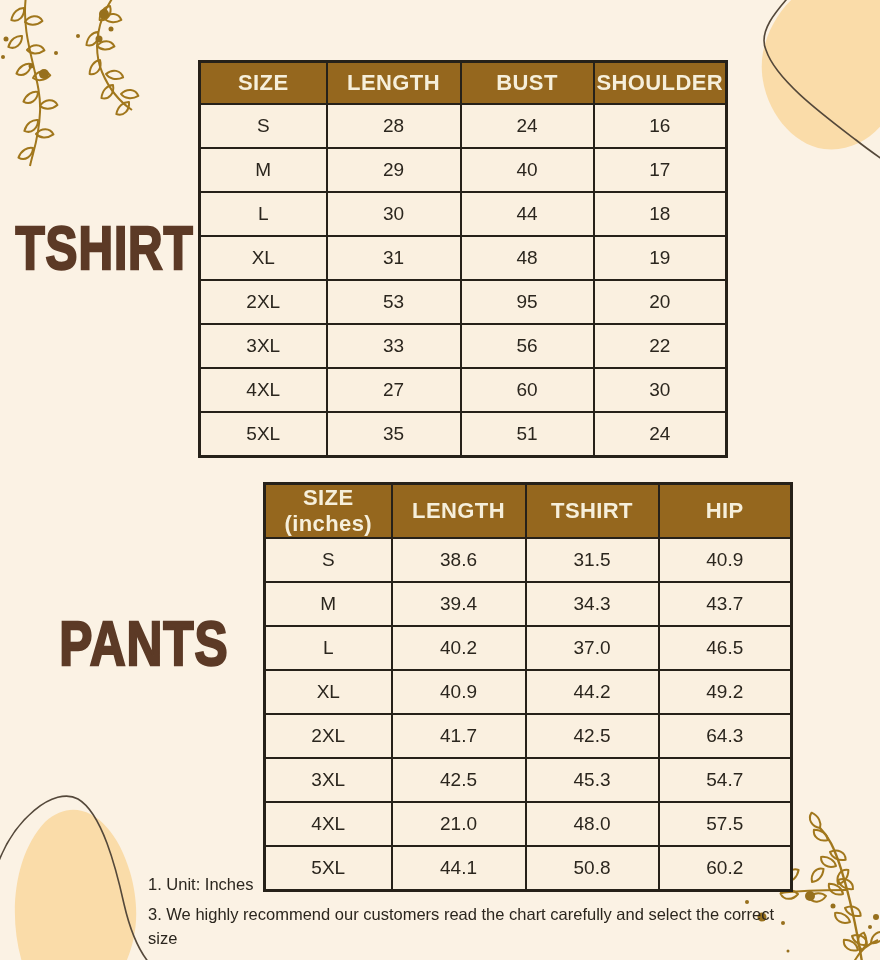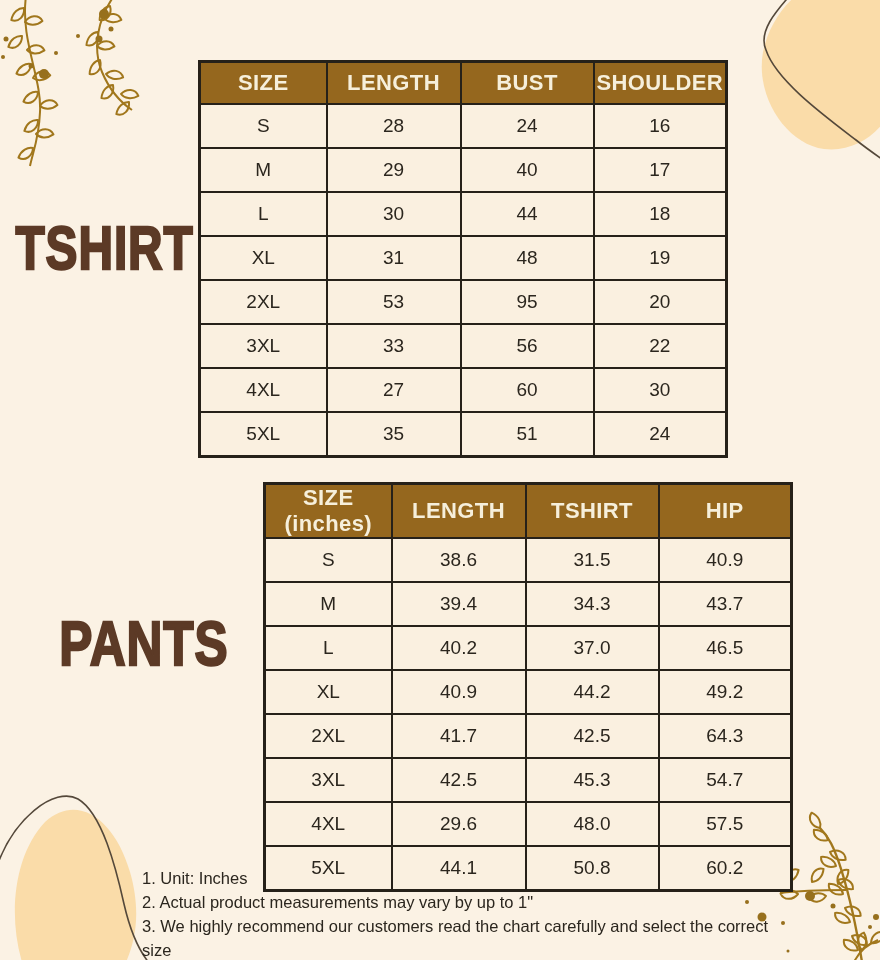--- a/index.html
+++ b/index.html
@@ -31,21 +31,21 @@
     text-align:center; letter-spacing:1px; line-height:1;
     transform:scale(.92,1.18); -webkit-text-stroke:2px #5C3A26;
   }
   .tshirt-title { left:8px;  top:222px; width:186px; font-size:52px; }
   .pants-title  { left:46px; top:616px; width:196px; font-size:54px; }
 
   .notes {
     position:absolute; left:142px; top:866px; width:650px;
     font-size:16.5px; line-height:24px; color:#2B261E;
   }
-  .notes p { margin:0; }
+  .notes p { margin:6px; }
 </style>
 </head>
 <body>
 
 <div class="canvas">
 
   <svg class="decor" viewBox="0 0 880 960" xmlns="http://www.w3.org/2000/svg">
     <defs>
       <path id="leaf" d="M0,0 C2,-8 10,-12 16,-7 C12,0 5,2 0,0 Z" fill="none" stroke="#A1771C" stroke-width="2" stroke-linejoin="round"></path>
     </defs>
@@ -250,32 +250,31 @@
           <td>64.3</td>
         </tr>
         <tr>
           <td>3XL</td>
           <td>42.5</td>
           <td>45.3</td>
           <td>54.7</td>
         </tr>
         <tr>
           <td>4XL</td>
-          <td>29.6</td>
+          <td>21.0</td>
           <td>48.0</td>
           <td>57.5</td>
         </tr>
         <tr>
           <td>5XL</td>
           <td>44.1</td>
           <td>50.8</td>
           <td>60.2</td>
         </tr>
       </tbody>
     </table>
 
   <div class="notes">
     <p>1. Unit: Inches</p>
-    <p>2. Actual product measurements may vary by up to 1"</p>
     <p>3. We highly recommend our customers read the chart carefully and select the correct size</p>
   </div>
 
 </div>
 
 </body></html>

